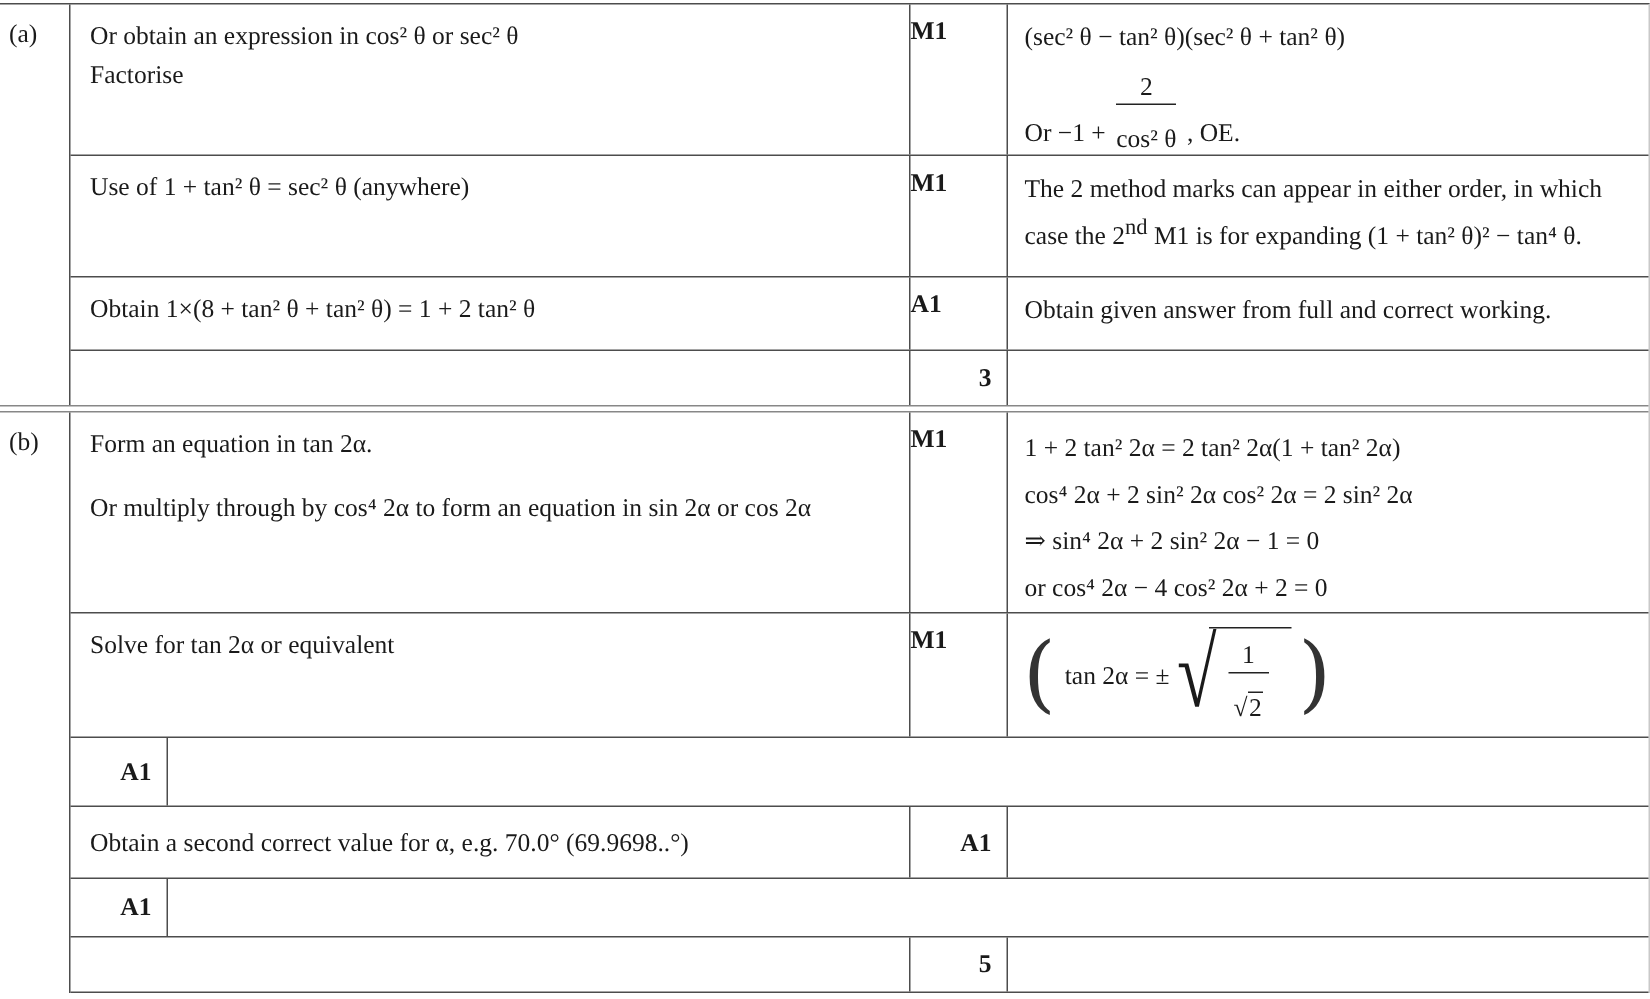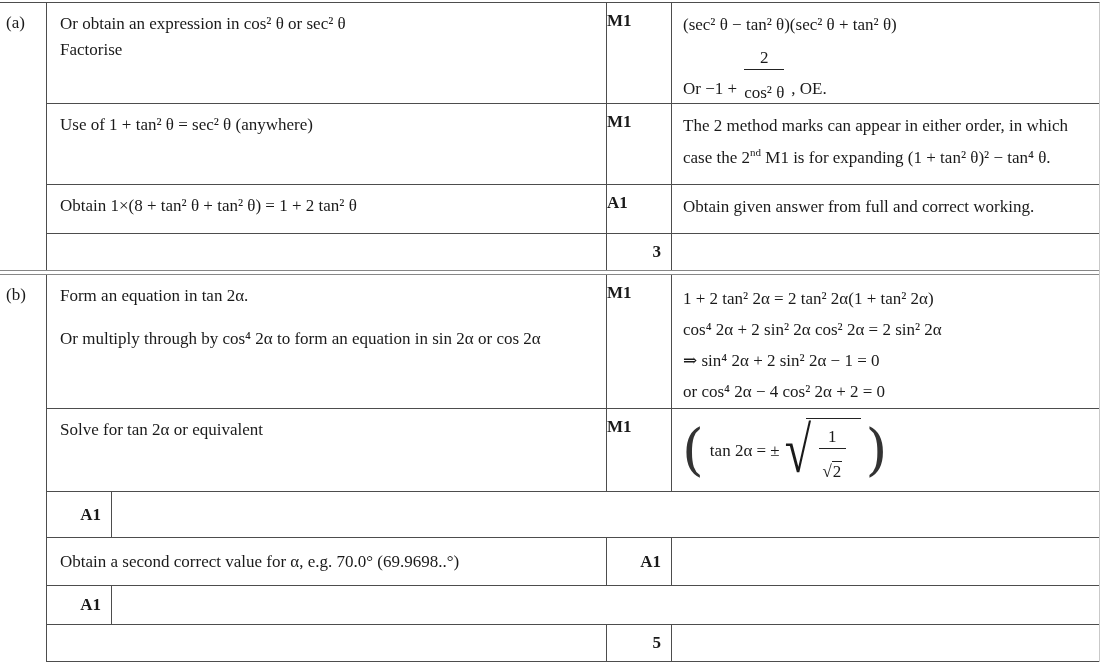--- a/index.html
+++ b/index.html
@@ -34,21 +34,21 @@
   .bigp{font-size:56px;font-weight:400;line-height:0;color:#333;
     font-family:"DejaVu Serif",serif;}
   .bigp.open{margin-right:6px;}
   .bigp.close{margin-left:5px;}
   .sqrtwrap{display:inline-flex;align-items:flex-start;margin-left:5px;}
   .sqrtg{font-size:48px;line-height:1;transform:scaleY(1.35);transform-origin:top;
     margin-right:-5px;position:relative;top:0px;font-weight:400;}
   .sqrtc{border-top:1.6px solid #222;padding:4px 8px 0 6px;}
   .isq{white-space:nowrap;}
   .ol{border-top:1px solid #222;padding:0 1px;}
-  sup{font-size:11px;}
+  sup{font-size:15px;}
   .plain{white-space:pre-wrap;}
 </style>
 </head>
 <body>
 
 <div class="mstable">
 
   <div class="section">
     <div class="part">(a)</div>
     <div class="srows">

